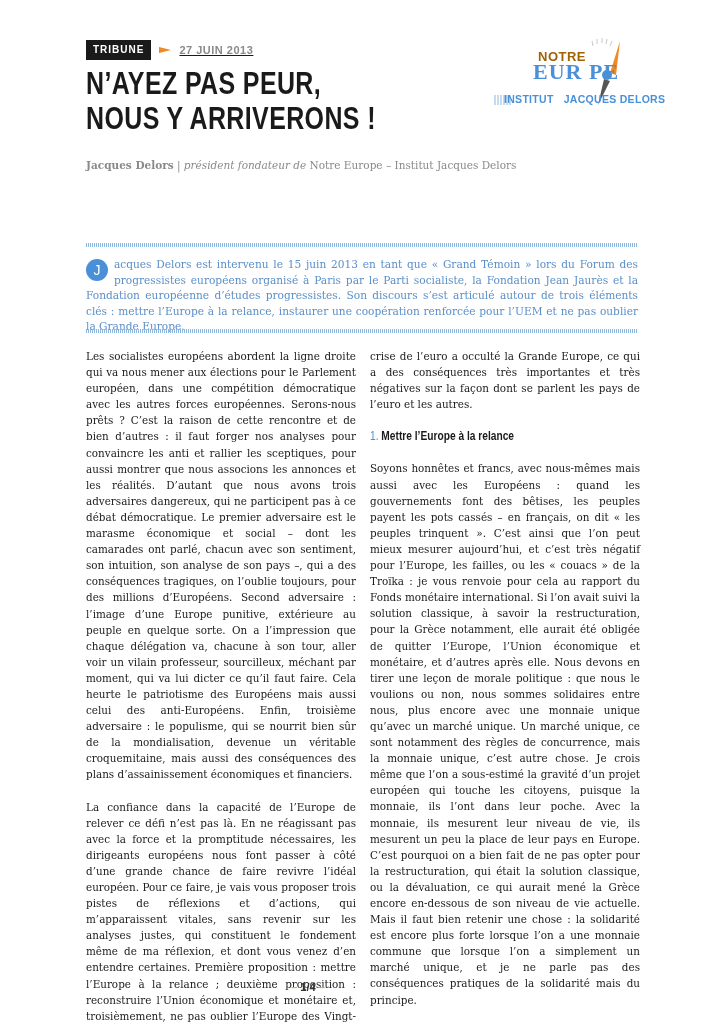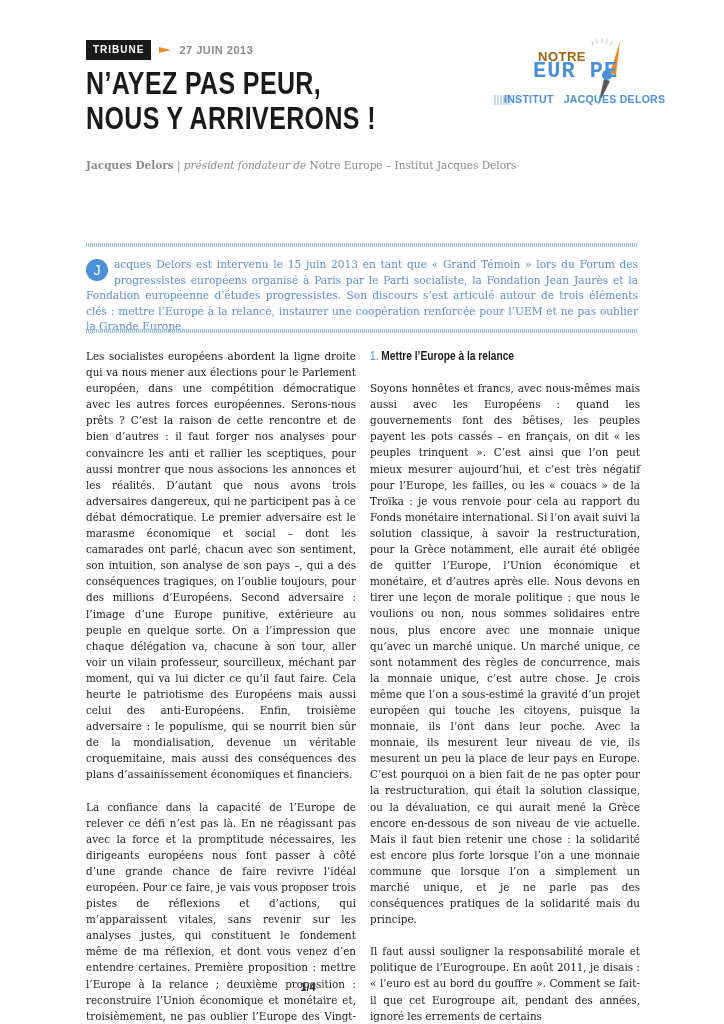--- a/index.html
+++ b/index.html
@@ -1,28 +1,28 @@
 <!DOCTYPE html>
 <html><head>
 <meta charset="utf-8">
 <style>
   html, body { margin:0; padding:0; background:#ffffff; }
   body { width:724px; height:1024px; position:relative; overflow:hidden; font-family:"DejaVu Serif", serif; color:#1a1a1a; }
-  .header { position:absolute; left:86px; top:40px; }
+  .header { position:absolute; left:86px; top:40px;text-decoration:underline; }
   .tag-row { display:flex; align-items:center; gap:8px; }
   .tag { background:#1a1a1a; color:#fff; font-family:"Liberation Sans", sans-serif; font-weight:bold; font-size:10px; letter-spacing:1px; padding:3px 7px; height:14px; line-height:14px; }
   .arrow { width:0; height:0; border-top:3px solid transparent; border-bottom:3px solid transparent; border-left:12px solid #f08a24; }
   .date { font-family:"Liberation Sans", sans-serif; font-weight:bold; font-size:11px; color:#8a8a8a; letter-spacing:0.5px; }
   .title { position:absolute; left:86px; top:66px; font-family:"Liberation Sans", sans-serif; font-weight:bold; font-size:32px; line-height:35px; color:#1a1a1a; transform:scaleX(0.78); transform-origin:left top; letter-spacing:0.5px; white-space:nowrap; }
   .byline { position:absolute; left:86px; top:159px; font-size:10.5px; color:#8a8a8a; white-space:nowrap; }
   .byline .name { font-weight:bold; }
   .byline .role { font-style:italic; }
   .logo { position:absolute; left:492px; top:35px; width:200px; height:80px; }
   .logo .notre { position:absolute; left:46px; top:14px; font-family:"Liberation Sans", sans-serif; font-weight:bold; color:#a16207; font-size:13px; letter-spacing:0.5px; }
-  .logo .europe { position:absolute; left:41px; top:24px; font-family:Liberation Mono, monospace; font-weight:bold; color:#4a90d9; font-size:22px; letter-spacing:1px; }
+  .logo .europe { position:absolute; left:41px; top:24px; font-family:Liberation Serif, serif; font-weight:bold; color:#4a90d9; font-size:22px; letter-spacing:1px; }
   .logo .inst { position:absolute; left:8px; top:58px; font-family:"Liberation Sans", sans-serif; font-weight:bold; color:#4a90d9; font-size:10.5px; letter-spacing:0.3px; white-space:nowrap; }
   .logo svg { position:absolute; left:0; top:0; }
   .dotted { position:absolute; left:86px; width:552px; height:4px; background:repeating-linear-gradient(90deg,#8fb6de 0 1px, transparent 1px 2px); }
   .intro { position:absolute; left:86px; top:257px; width:552px; font-size:10.6px; line-height:15.5px; color:#5b8fc8; text-align:justify; }
   .dropcap { float:left; width:22px; height:22px; border-radius:50%; background:#4a90d9; color:#fff; font-size:14px; line-height:22px; text-align:center; margin:2px 6px 0 0; font-family:"Liberation Sans", sans-serif; }
   .col { position:absolute; top:348px; width:270px; font-size:10.4px; line-height:16.1px; color:#1a1a1a; text-align:justify; }
   .col p { margin:0 0 16px 0; }
   .col-left { left:86px; }
   .col-right { left:370px; }
   .section-h { font-family:"Liberation Sans", sans-serif; font-weight:bold; font-size:12px; margin:0 0 16px 0; transform:scaleX(0.85); transform-origin:left; white-space:nowrap; }
@@ -85,20 +85,21 @@
 </div>
 
 <div class="dotted" style="top:329px;"></div>
 
 <div class="col col-left">
   <p>Les socialistes européens abordent la ligne droite qui va nous mener aux élections pour le Parlement européen, dans une compétition démocratique avec les autres forces européennes. Serons-nous prêts ? C’est la raison de cette rencontre et de bien d’autres : il faut forger nos analyses pour convaincre les anti et rallier les sceptiques, pour aussi montrer que nous associons les annonces et les réalités. D’autant que nous avons trois adversaires dangereux, qui ne participent pas à ce débat démocratique. Le premier adversaire est le marasme économique et social – dont les camarades ont parlé, chacun avec son sentiment, son intuition, son analyse de son pays –, qui a des conséquences tragiques, on l’oublie toujours, pour des millions d’Européens. Second adversaire : l’image d’une Europe punitive, extérieure au peuple en quelque sorte. On a l’impression que chaque délégation va, chacune à son tour, aller voir un vilain professeur, sourcilleux, méchant par moment, qui va lui dicter ce qu’il faut faire. Cela heurte le patriotisme des Européens mais aussi celui des anti-Européens. Enfin, troisième adversaire : le populisme, qui se nourrit bien sûr de la mondialisation, devenue un véritable croquemitaine, mais aussi des conséquences des plans d’assainissement économiques et financiers.</p>
   <p>La confiance dans la capacité de l’Europe de relever ce défi n’est pas là. En ne réagissant pas avec la force et la promptitude nécessaires, les dirigeants européens nous font passer à côté d’une grande chance de faire revivre l’idéal européen. Pour ce faire, je vais vous proposer trois pistes de réflexions et d’actions, qui m’apparaissent vitales, sans revenir sur les analyses justes, qui constituent le fondement même de ma réflexion, et dont vous venez d’en entendre certaines. Première proposition : mettre l’Europe à la relance ; deuxième proposition : reconstruire l’Union économique et monétaire et, troisièmement, ne pas oublier l’Europe des Vingt-Huit, car la</p>
 </div>
 
 <div class="col col-right">
+  <p>crise de l’euro a occulté la Grande Europe, ce qui a des conséquences très importantes et très négatives sur la façon dont se parlent les pays de l’euro et les autres.</p>
   <div class="section-h">
     <span class="num">1.</span><span> Mettre l’Europe à la relance</span>
   </div>
   <p>Soyons honnêtes et francs, avec nous-mêmes mais aussi avec les Européens : quand les gouvernements font des bêtises, les peuples payent les pots cassés – en français, on dit « les peuples trinquent ». C’est ainsi que l’on peut mieux mesurer aujourd’hui, et c’est très négatif pour l’Europe, les failles, ou les « couacs » de la Troïka : je vous renvoie pour cela au rapport du Fonds monétaire international. Si l’on avait suivi la solution classique, à savoir la restructuration, pour la Grèce notamment, elle aurait été obligée de quitter l’Europe, l’Union économique et monétaire, et d’autres après elle. Nous devons en tirer une leçon de morale politique : que nous le voulions ou non, nous sommes solidaires entre nous, plus encore avec une monnaie unique qu’avec un marché unique. Un marché unique, ce sont notamment des règles de concurrence, mais la monnaie unique, c’est autre chose. Je crois même que l’on a sous-estimé la gravité d’un projet européen qui touche les citoyens, puisque la monnaie, ils l’ont dans leur poche. Avec la monnaie, ils mesurent leur niveau de vie, ils mesurent un peu la place de leur pays en Europe. C’est pourquoi on a bien fait de ne pas opter pour la restructuration, qui était la solution classique, ou la dévaluation, ce qui aurait mené la Grèce encore en-dessous de son niveau de vie actuelle. Mais il faut bien retenir une chose : la solidarité est encore plus forte lorsque l’on a une monnaie commune que lorsque l’on a simplement un marché unique, et je ne parle pas des conséquences pratiques de la solidarité mais du principe.</p>
   <p>Il faut aussi souligner la responsabilité morale et politique de l’Eurogroupe. En août 2011, je disais : « l’euro est au bord du gouffre ». Comment se fait-il que cet Eurogroupe ait, pendant des années, ignoré les errements de certains</p>
 </div>
 
 <div class="pager">
   <span class="dash">–</span>
   <span>1/4</span>

